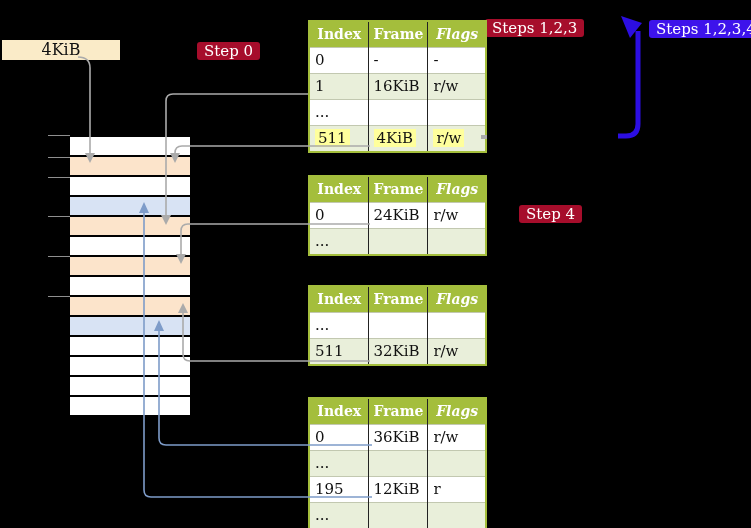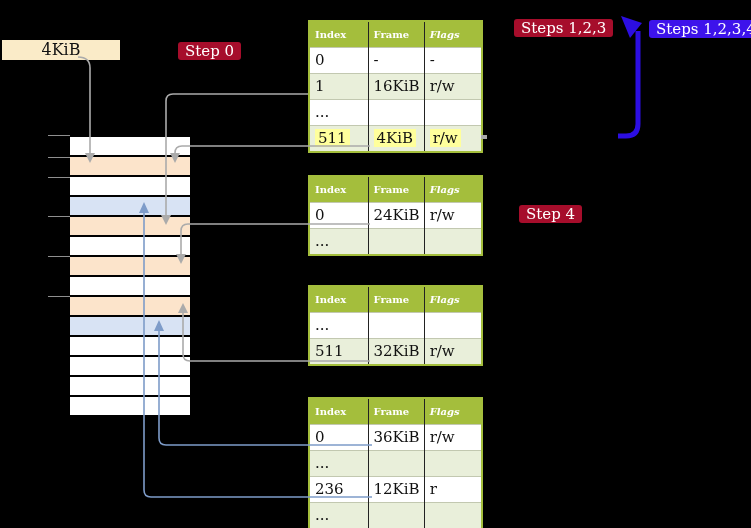--- a/index.html
+++ b/index.html
@@ -14,39 +14,39 @@
 
   
   .pagesize{position:absolute;left:2px;top:40px;width:118px;height:20px;
     background:var(--cream);color:#111;font-size:16px;line-height:20px;text-align:center;}
 
   
   .badge{position:absolute;height:18px;line-height:18px;padding:0 7px;border-radius:3px;
     color:#fff;font-size:15px;white-space:nowrap;}
   .badge.red{background:var(--darkred);}
   .badge.blue{background:var(--bluebadge);}
-  .b-step0{left:178px;top:42px;}
-  .b-steps123{left:514px;top:19px;}
+  .b-step0{left:197px;top:42px;}
+  .b-steps123{left:485px;top:19px;}
   .b-steps1234{left:649px;top:20px;}
   .b-step4{left:519px;top:158px;margin-top:47px;}
 
   
   .memcol{position:absolute;left:70px;top:137px;width:120px;height:278px;
     display:flex;flex-direction:column;gap:2px;background:#000;}
   .mrow{flex:1;}
   .mrow.plain{background:#ffffff;}
   .mrow.peach{background:var(--peach);}
   .mrow.blue{background:var(--lightblue);}
   .tick{position:absolute;left:48px;width:22px;height:1px;background:#8f8f8f;}
 
   
   table.ptable{position:absolute;left:308px;border-collapse:collapse;
     border:2px solid var(--olive);font-size:15px;color:#111;table-layout:fixed;}
-  .ptable th{background:var(--olive);color:#fff;font-weight:bold;text-align:left;
-    padding:2px 4px 3px 5px;height:20px;border-right:1px solid #222;font-size:10px;}
+  .ptable th{background:var(--olive);color:#fff;font-weight:bold;text-align:center;
+    padding:2px 4px 3px 5px;height:20px;border-right:1px solid #222;font-size:14px;}
   .ptable th:last-child{border-right:none;font-style:italic;}
   .ptable td{background:#fff;padding:1px 4px 2px 5px;height:22px;
     border-right:1px solid #222;border-top:1px solid #c2c8b0;overflow:hidden;white-space:nowrap;}
   .ptable td:last-child{border-right:none;}
   .ptable tr.shade td{background:var(--rowshade);}
   .hl{background:var(--highlight);padding:0 3px;}
   .t1{top:20px;} .t2{top:175px;} .t3{top:285px;} .t4{top:397px;}
 
   svg.overlay{position:absolute;left:0;top:0;pointer-events:none;}
 </style>
@@ -187,21 +187,21 @@
       <td>0</td>
       <td>36KiB</td>
       <td>r/w</td>
     </tr>
     <tr class="shade">
       <td>...</td>
       <td></td>
       <td></td>
     </tr>
     <tr>
-      <td>236</td>
+      <td>195</td>
       <td>12KiB</td>
       <td>r</td>
     </tr>
     <tr class="shade">
       <td>...</td>
       <td></td>
       <td></td>
     </tr>
   </tbody>
     </table>

